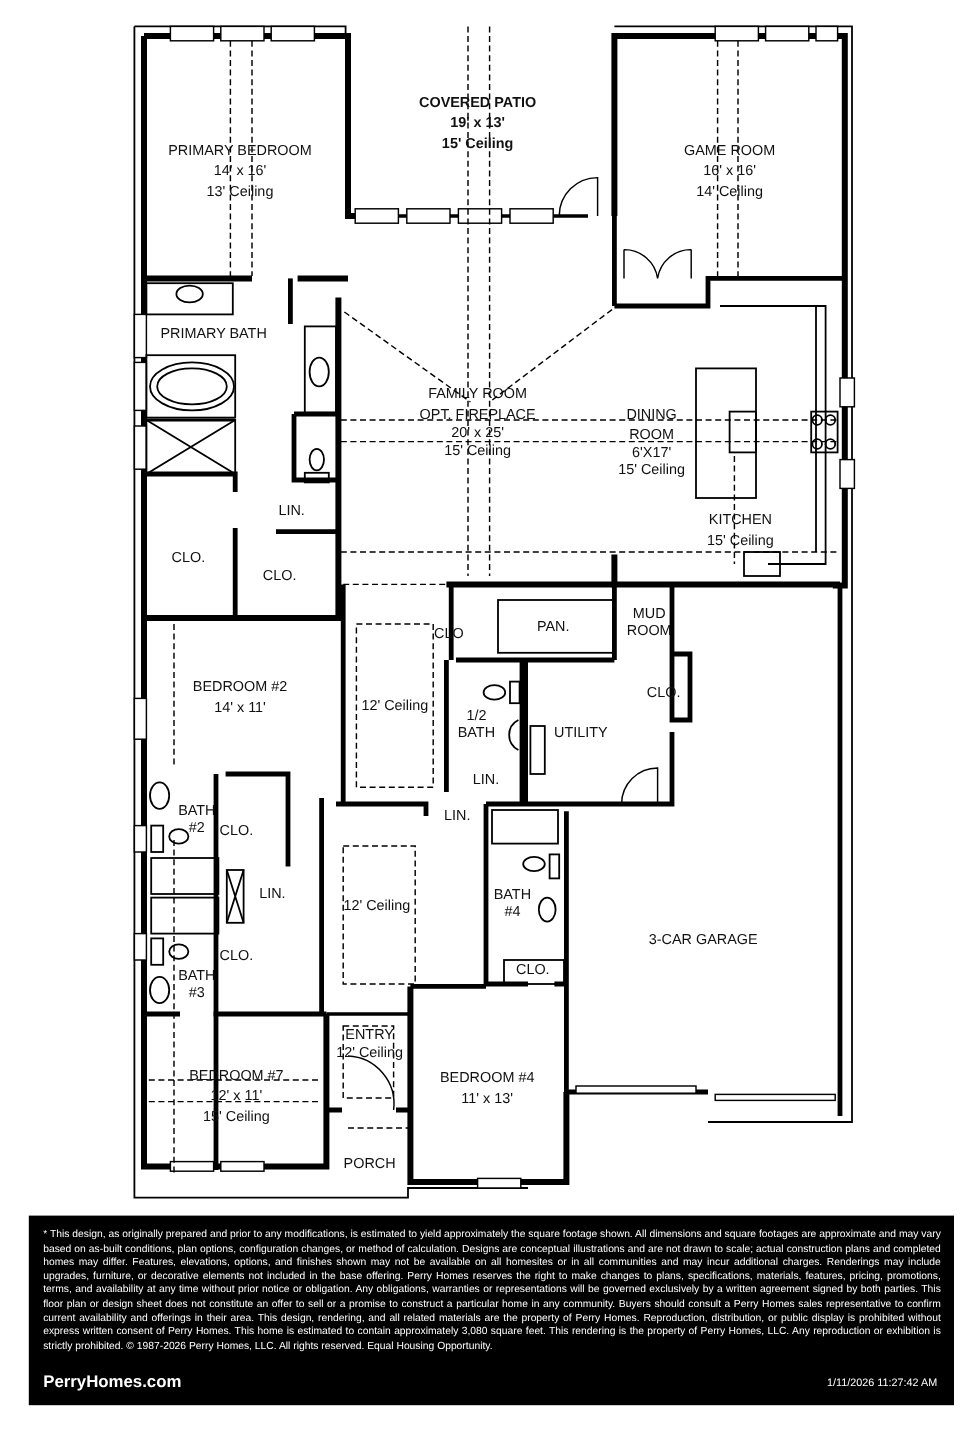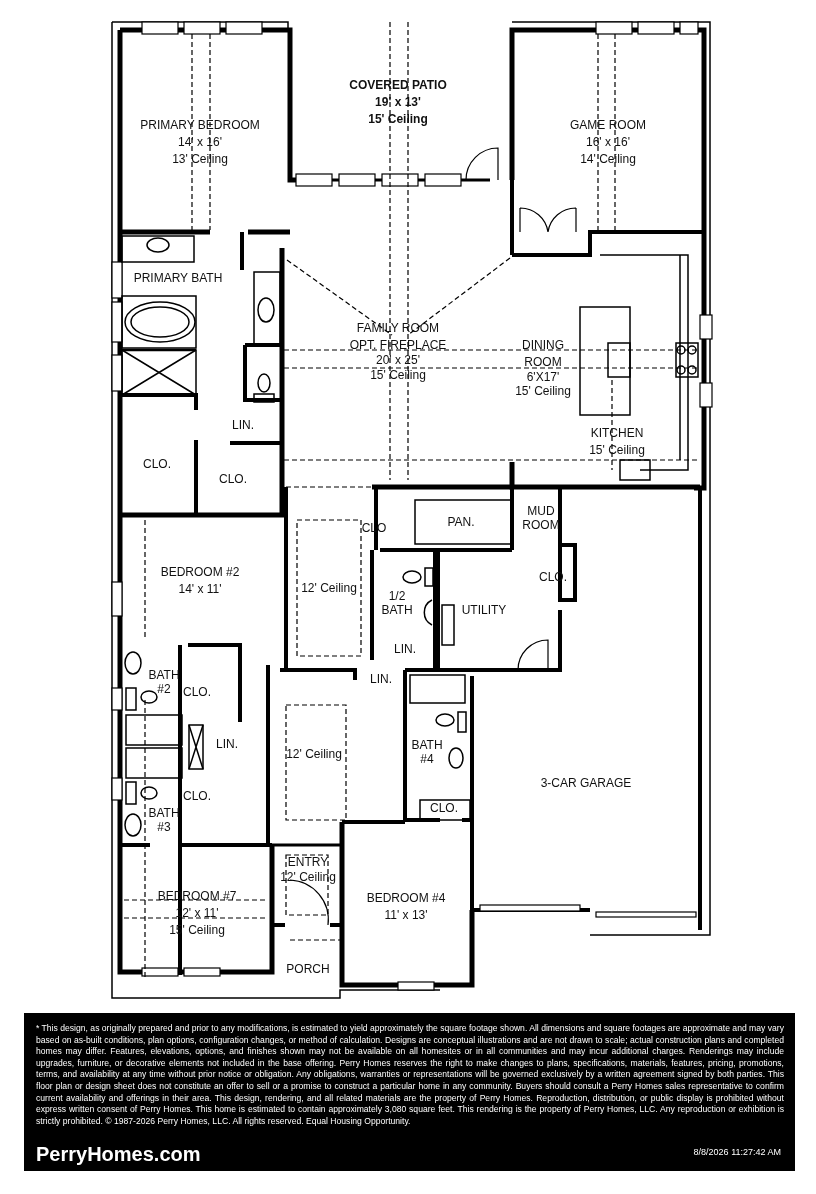--- a/index.html
+++ b/index.html
@@ -2,21 +2,21 @@
 <html><head>
 <meta charset="utf-8">
 <style>
   html, body { margin: 0; padding: 0; background: #ffffff; }
   body { width: 816px; height: 1194px; position: relative; overflow: hidden; font-family: "Liberation Sans", sans-serif; }
   #plan { position: absolute; left: 0; top: 0; width: 816px; height: 1010px; }
   .lbl { position: absolute; color: #111; font-size: 12px; line-height: 17px; text-align: center; white-space: nowrap; transform: translateX(-50%); font-family: "Liberation Sans", sans-serif; }
   .lbl span { display: block; }
   #footer { position: absolute; left: 24px; top: 1013px; width: 771px; height: 158px; background: #000; color: #fff; }
   #disclaimer { position: absolute; left: 12px; top: 10px; width: 748px; font-size: 8.6px; line-height: 11.6px; text-align: justify; font-family: "Liberation Sans", sans-serif; }
-  #brand { position: absolute; left: 12px; top: 130px; font-size: 20px; font-weight: bold; font-family: "Liberation Sans", sans-serif; }
+  #brand { position: absolute; left: 12px; top: 130px; font-size: 14px; font-weight: bold; font-family: "Liberation Sans", sans-serif; }
   #stamp { position: absolute; right: 14px; top: 134px; font-size: 9px; font-family: "Liberation Sans", sans-serif; }
 </style>
 </head>
 <body>
 
 <svg id="plan" viewBox="0 0 816 1010" xmlns="http://www.w3.org/2000/svg">
   <g fill="none" stroke="#000">
 
     <path d="M112 22 L288 22 L288 30 M512 22 L710 22 L710 935 L590 935 M112 22 L112 998 L340 998 L340 990 L440 990" stroke-width="1.5"></path>
 
@@ -283,14 +283,14 @@
   <span>BEDROOM #4</span>
   <span>11' x 13'</span>
 </div>
 <div class="lbl" style="left:308px; top:945px;margin-top:16px;">
   <span>PORCH</span>
 </div>
 
 <div id="footer">
   <div id="disclaimer">* This design, as originally prepared and prior to any modifications, is estimated to yield approximately the square footage shown. All dimensions and square footages are approximate and may vary based on as-built conditions, plan options, configuration changes, or method of calculation. Designs are conceptual illustrations and are not drawn to scale; actual construction plans and completed homes may differ. Features, elevations, options, and finishes shown may not be available on all homesites or in all communities and may incur additional charges. Renderings may include upgrades, furniture, or decorative elements not included in the base offering. Perry Homes reserves the right to make changes to plans, specifications, materials, features, pricing, promotions, terms, and availability at any time without prior notice or obligation. Any obligations, warranties or representations will be governed exclusively by a written agreement signed by both parties. This floor plan or design sheet does not constitute an offer to sell or a promise to construct a particular home in any community. Buyers should consult a Perry Homes sales representative to confirm current availability and offerings in their area. This design, rendering, and all related materials are the property of Perry Homes. Reproduction, distribution, or public display is prohibited without express written consent of Perry Homes. This home is estimated to contain approximately 3,080 square feet. This rendering is the property of Perry Homes, LLC. Any reproduction or exhibition is strictly prohibited. © 1987-2026 Perry Homes, LLC. All rights reserved. Equal Housing Opportunity.</div>
   <div id="brand">PerryHomes.com</div>
-  <div id="stamp">8/8/2026 11:27:42 AM</div>
+  <div id="stamp">1/11/2026 11:27:42 AM</div>
 </div>
 
 </body></html>

